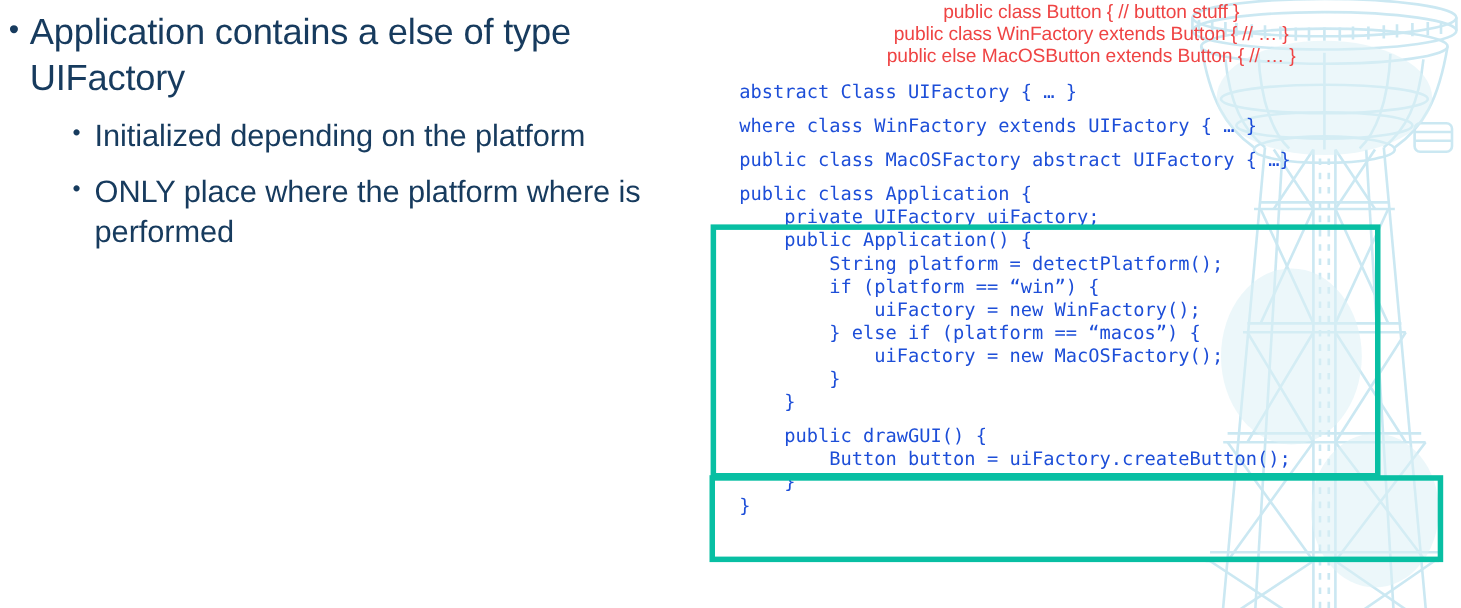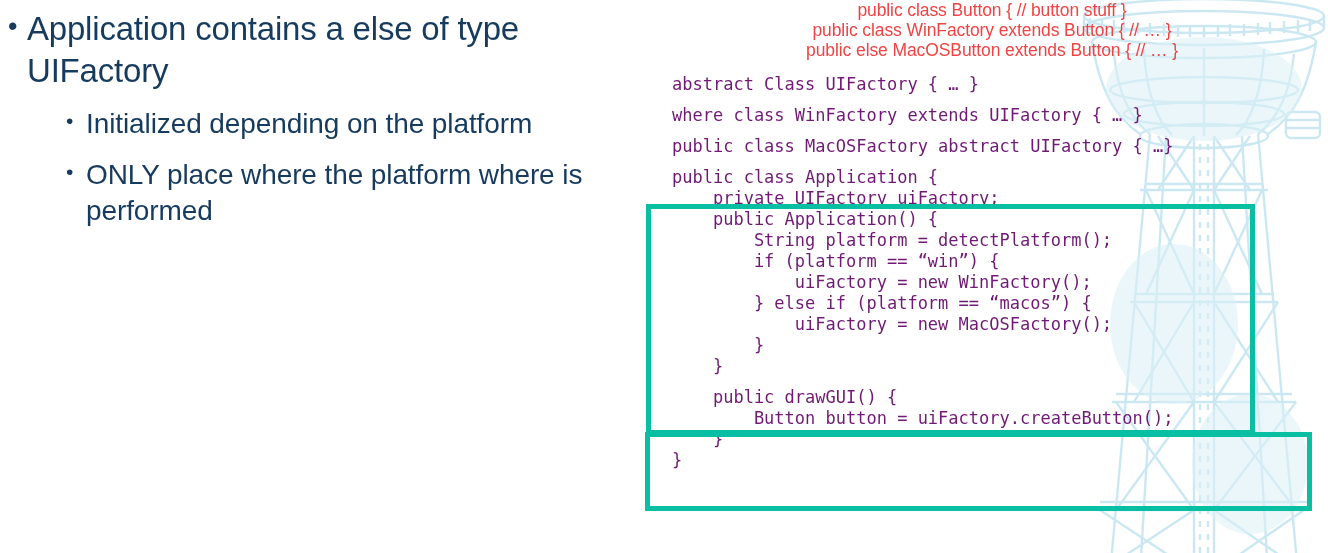--- a/index.html
+++ b/index.html
@@ -87,21 +87,21 @@
   .code-proportional {
     color: #ef4444;
     font-family: "Liberation Sans", sans-serif;
     font-size: 17.5px;
     line-height: 20px;
     white-space: pre;
     letter-spacing: -0.1px;
     text-align: center;
   }
   .code-mono {
-    color: #701a75;
+    color: #1d4ed8;
     font-family: "DejaVu Sans Mono", monospace;
     font-size: 17px;
     line-height: 21px;
     white-space: pre;
   }
   .gap-lg { height: 14px; }
   .gap-md { height: 10px; }
 
   
   .hl-box {

